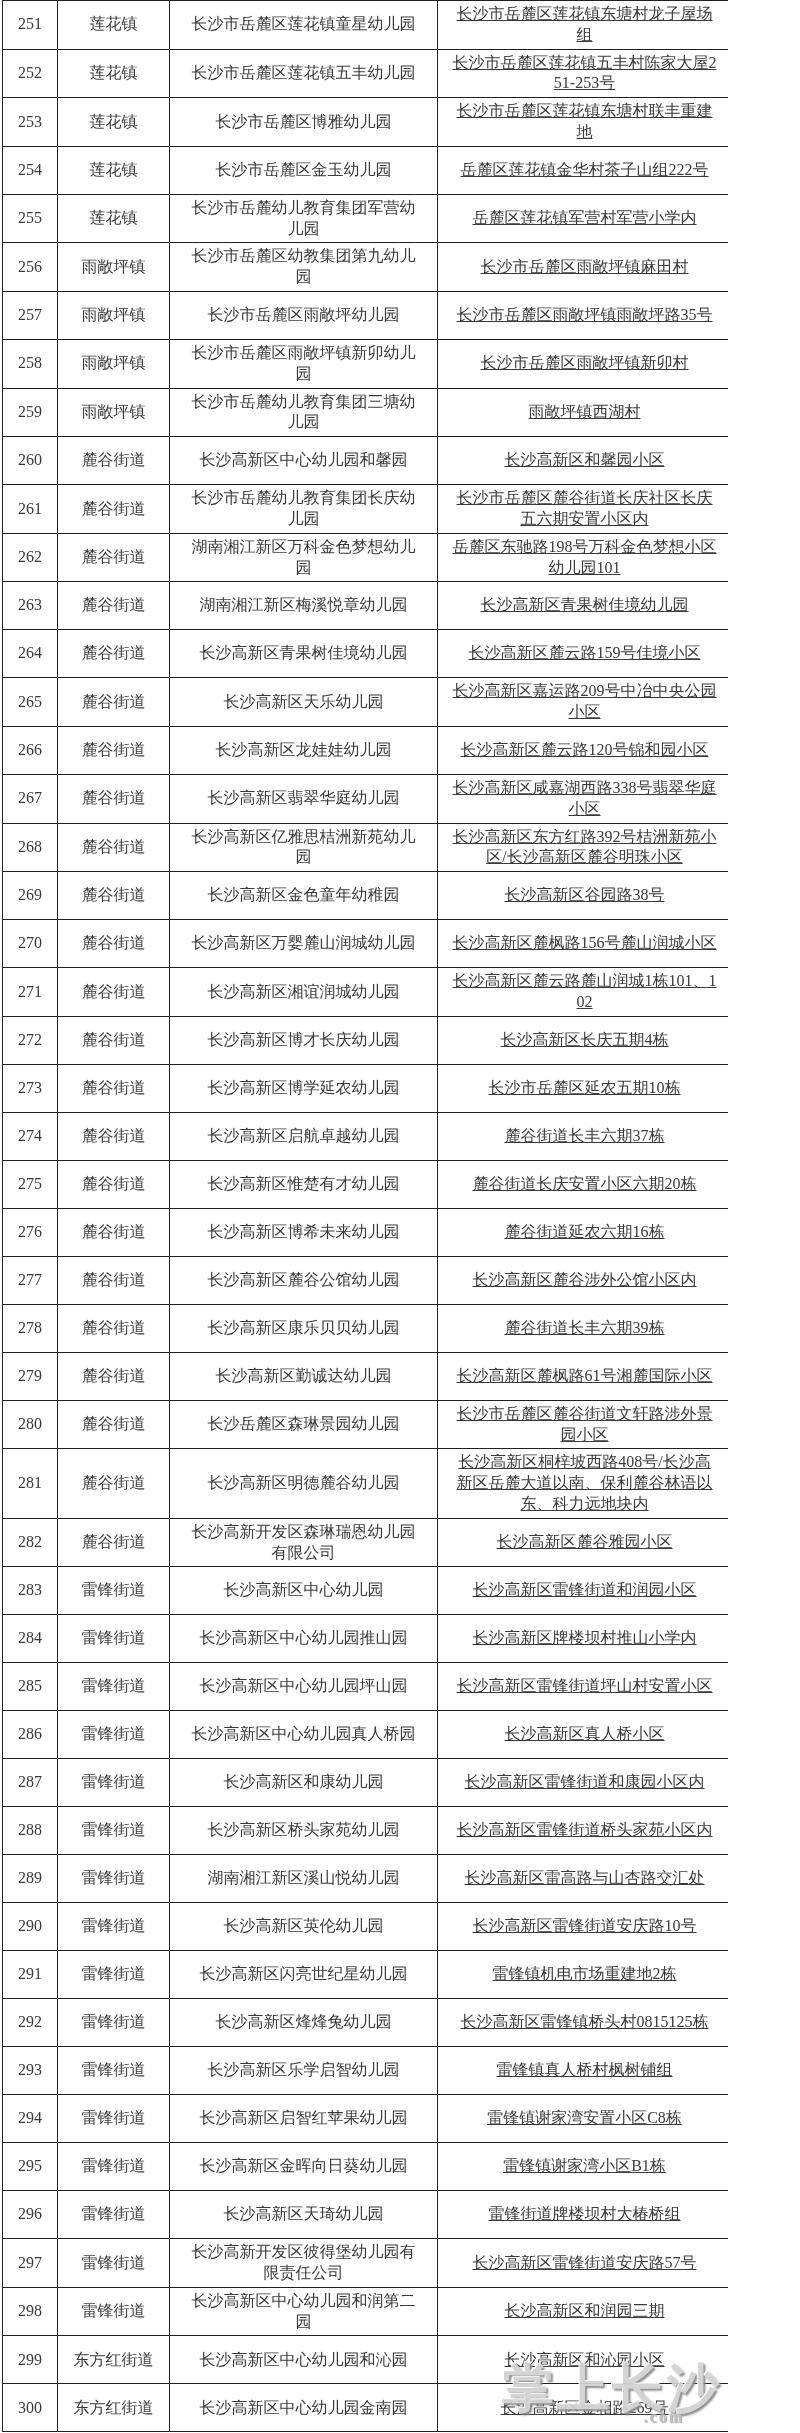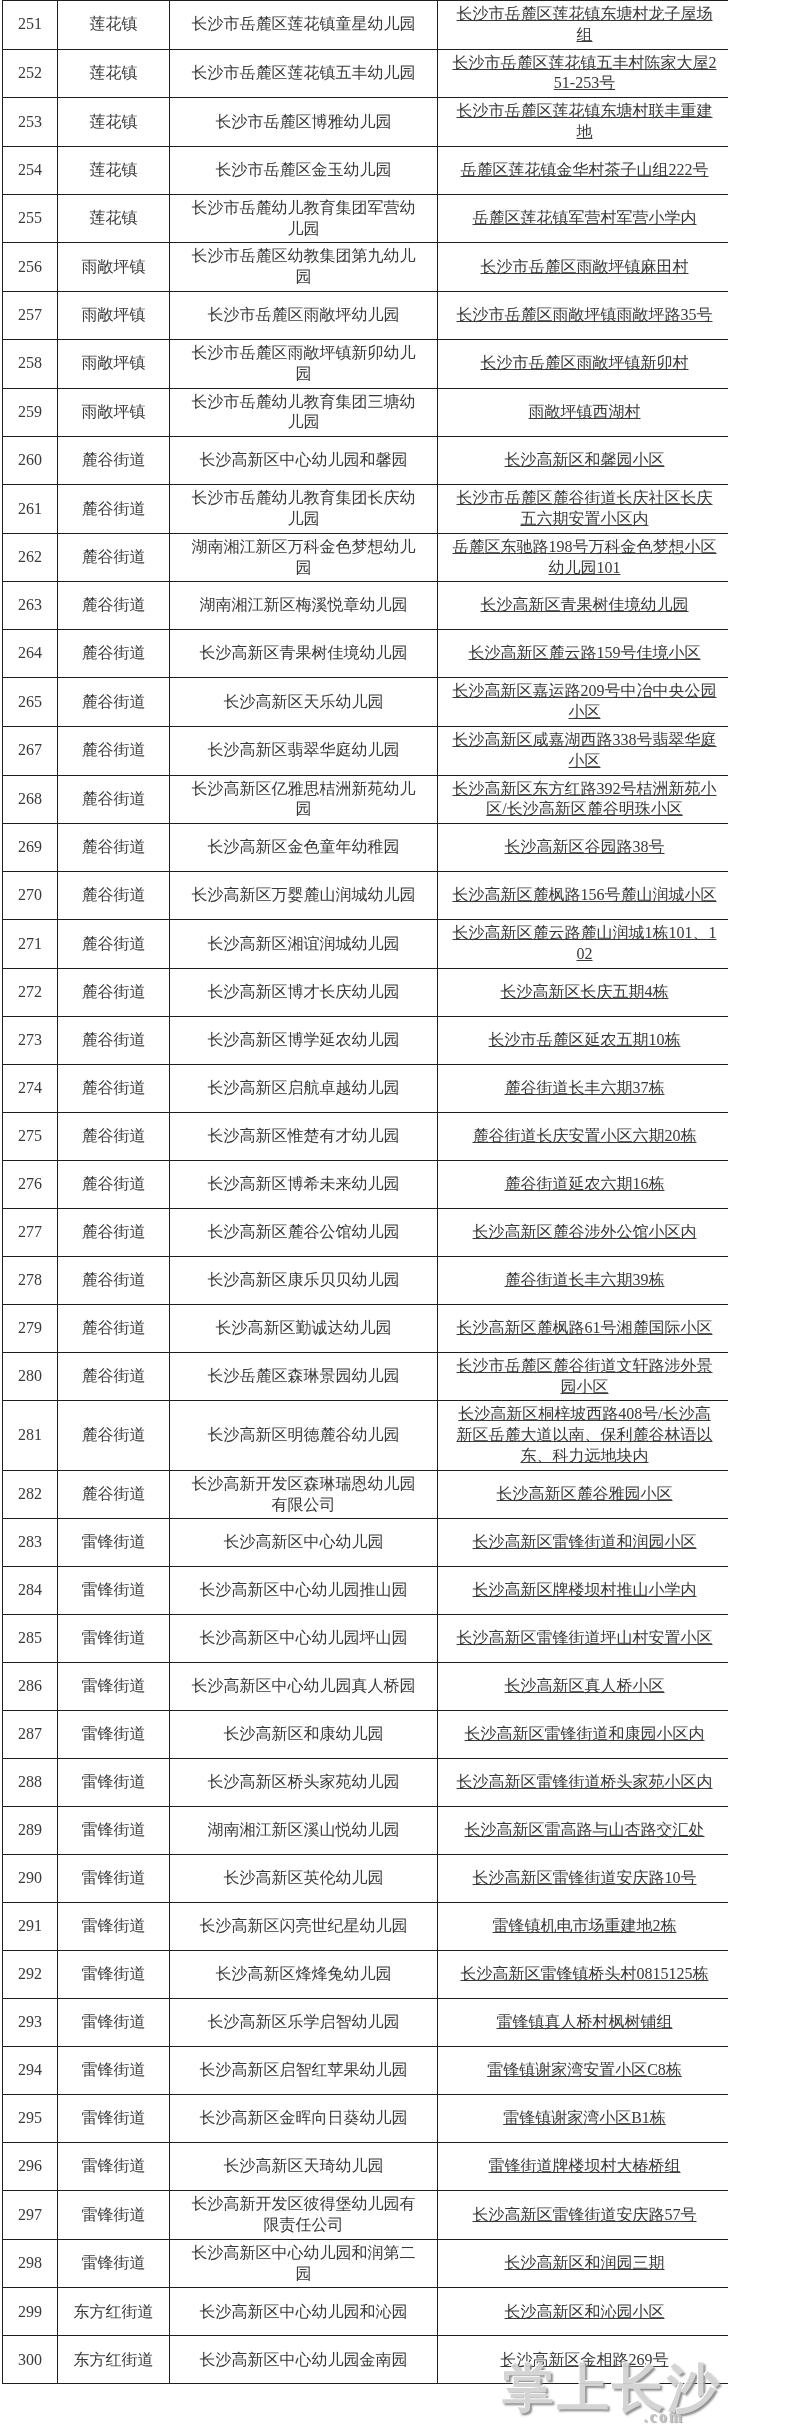--- a/index.html
+++ b/index.html
@@ -186,20 +186,27 @@
           <td class="col-status"></td>
         </tr>
         <tr>
           <td class="col-no">265</td>
           <td class="col-district">麓谷街道</td>
           <td class="col-name">长沙高新区天乐幼儿园</td>
           <td class="col-address">长沙高新区嘉运路209号中冶中央公园小区</td>
           <td class="col-status"></td>
         </tr>
         <tr>
+          <td class="col-no">266</td>
+          <td class="col-district">麓谷街道</td>
+          <td class="col-name">长沙高新区龙娃娃幼儿园</td>
+          <td class="col-address">长沙高新区麓云路120号锦和园小区</td>
+          <td class="col-status"></td>
+        </tr>
+        <tr>
           <td class="col-no">267</td>
           <td class="col-district">麓谷街道</td>
           <td class="col-name">长沙高新区翡翠华庭幼儿园</td>
           <td class="col-address">长沙高新区咸嘉湖西路338号翡翠华庭小区</td>
           <td class="col-status"></td>
         </tr>
         <tr>
           <td class="col-no">268</td>
           <td class="col-district">麓谷街道</td>
           <td class="col-name">长沙高新区亿雅思桔洲新苑幼儿园</td>

